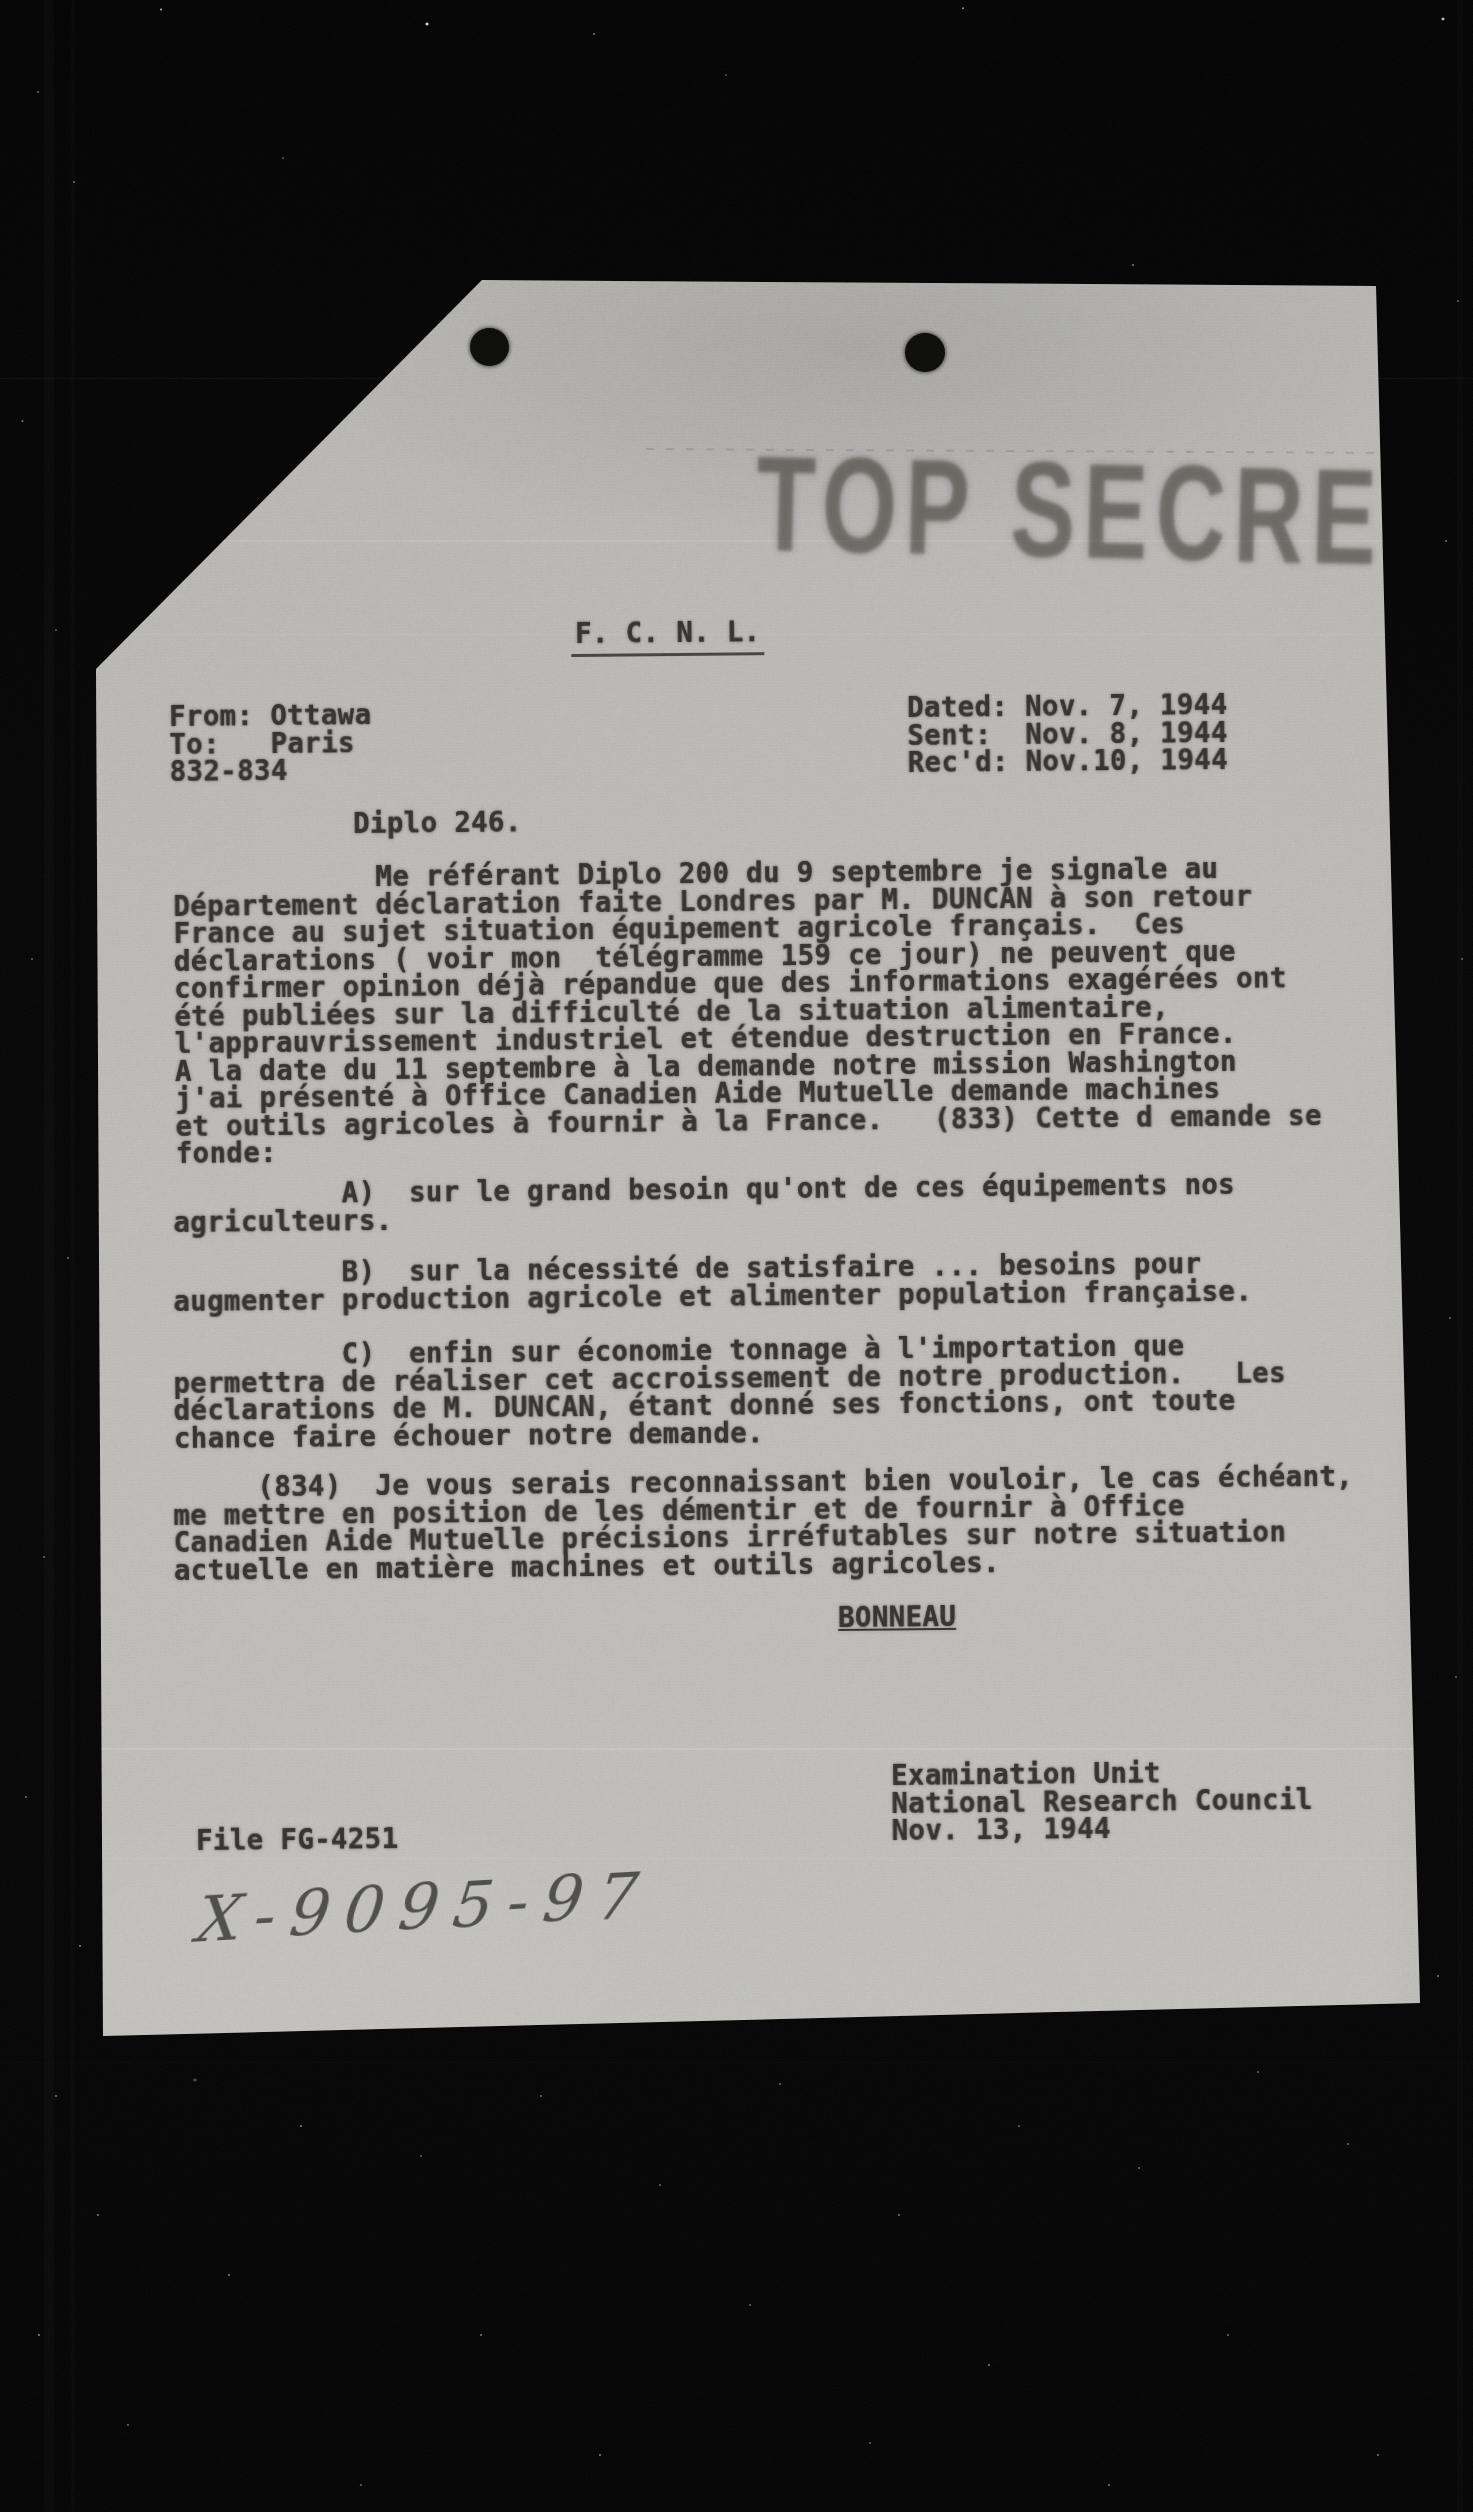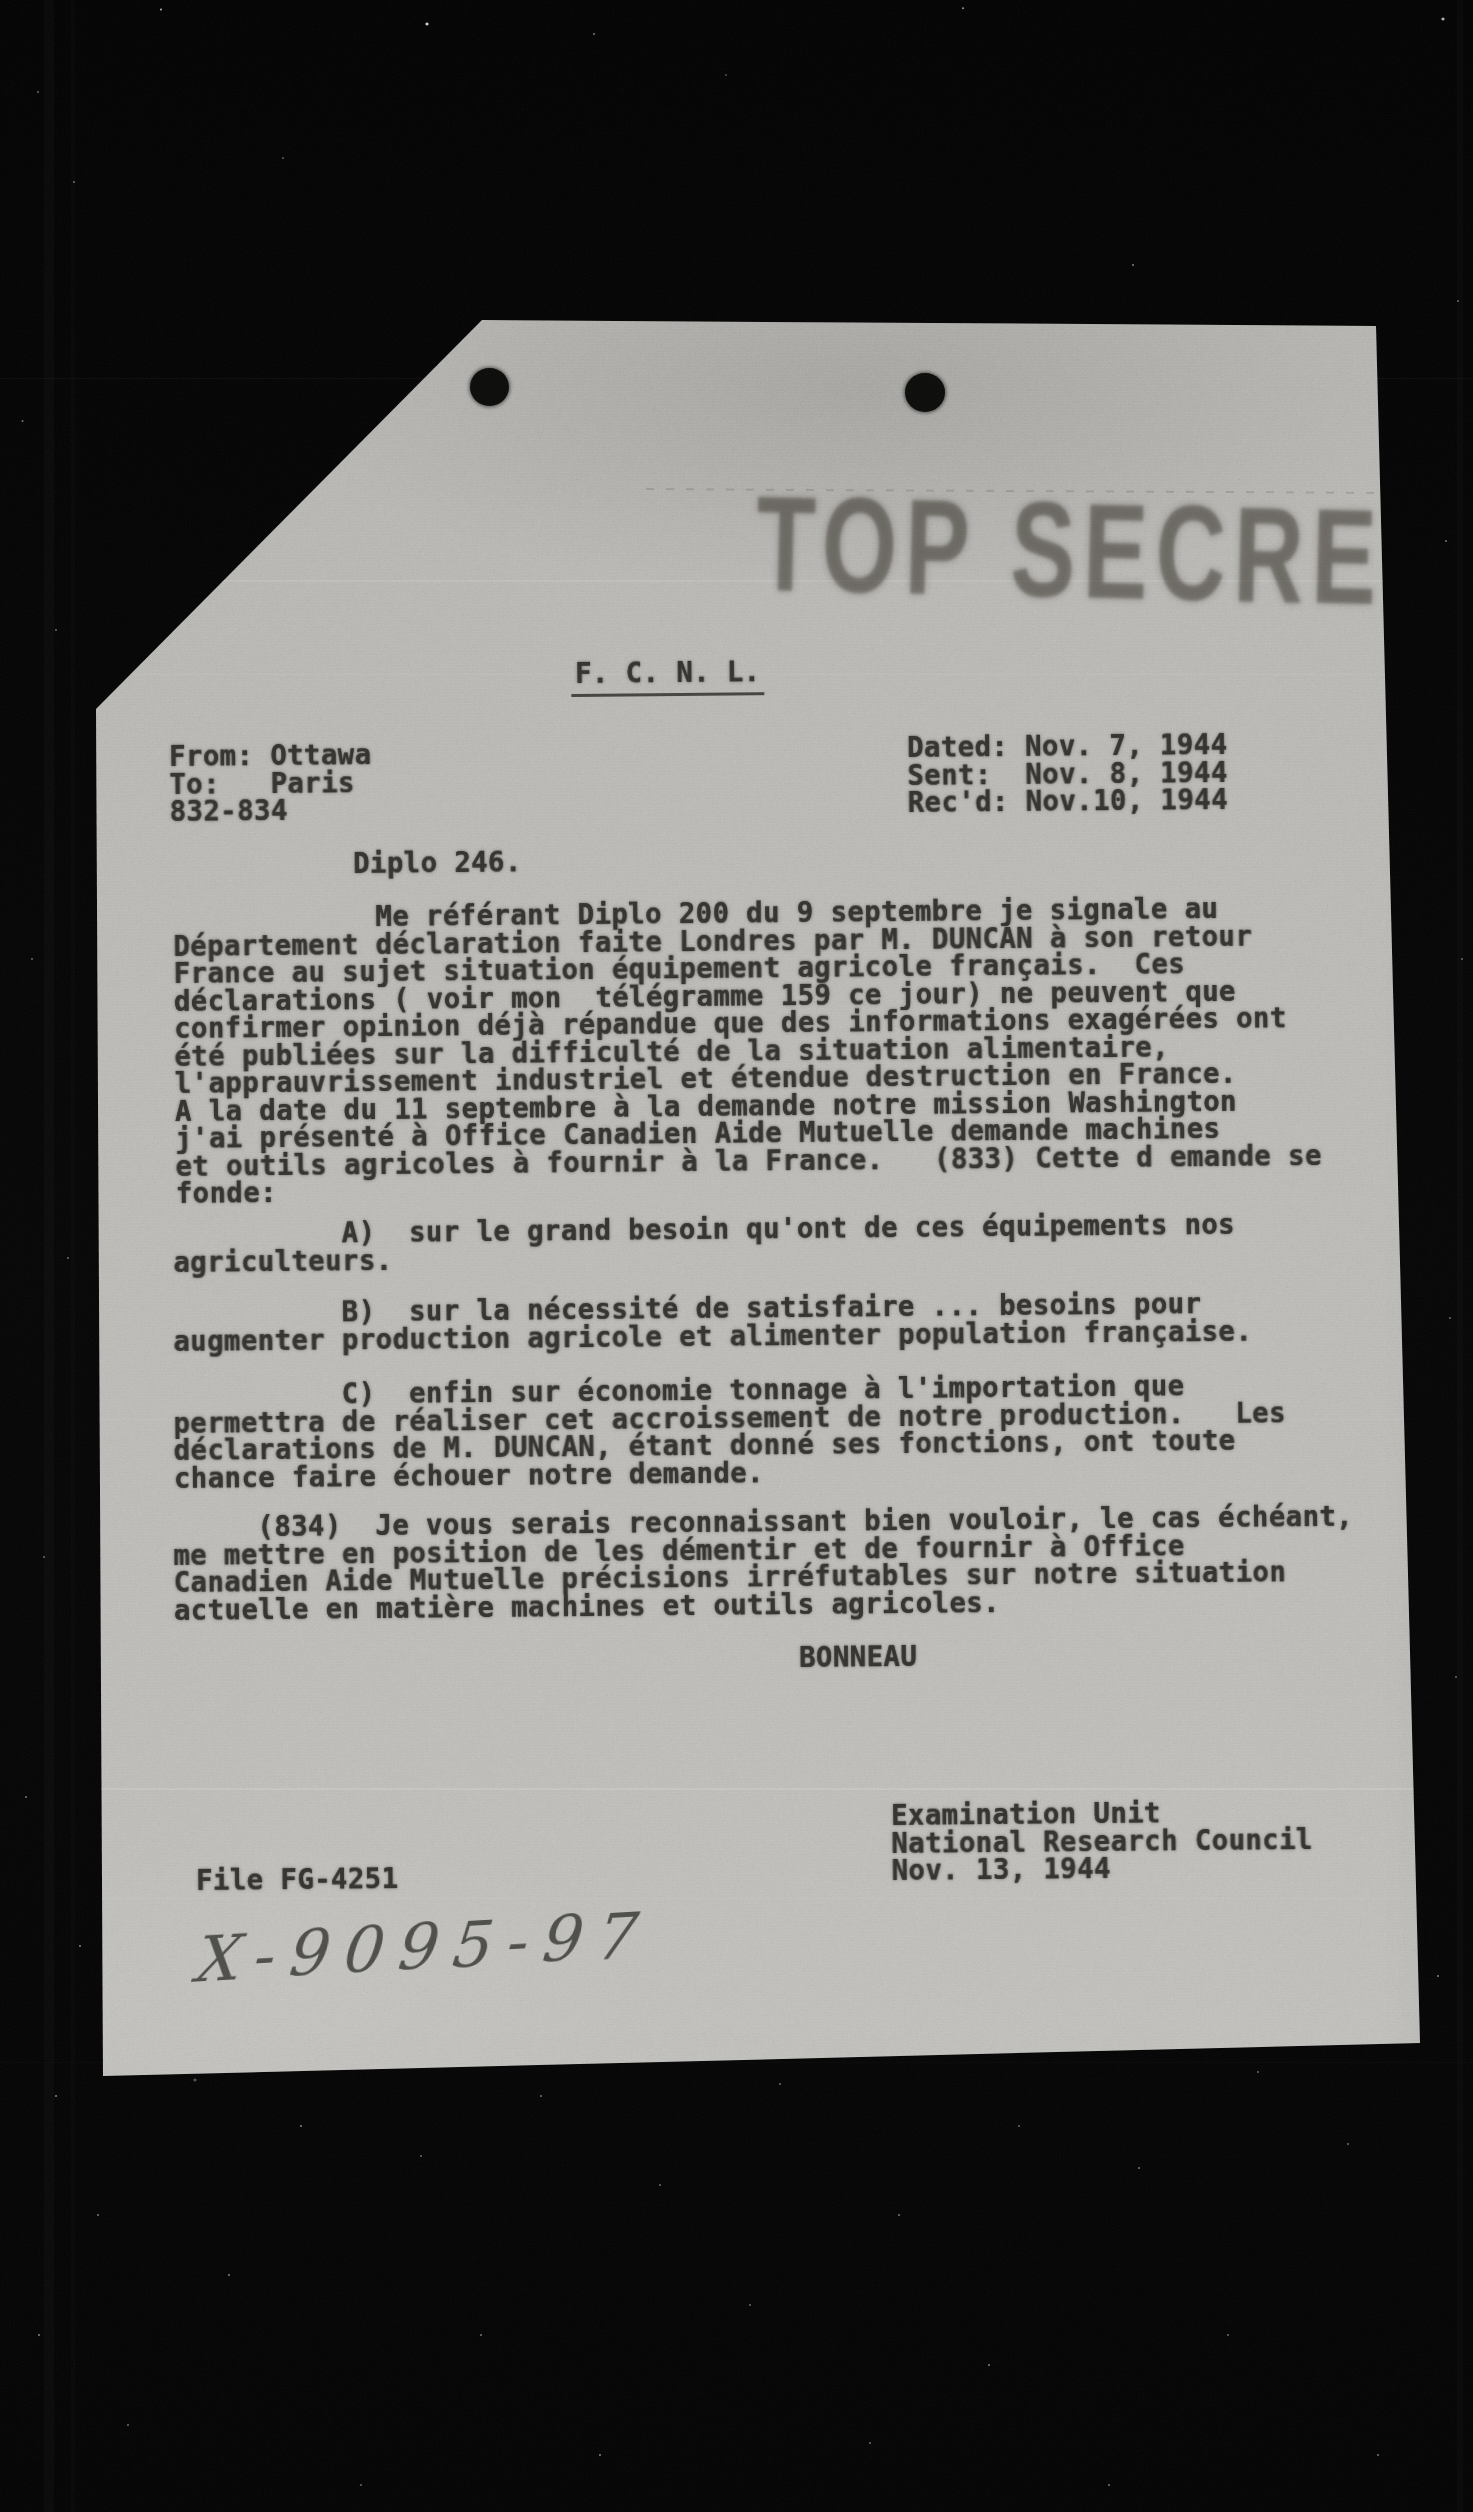--- a/index.html
+++ b/index.html
@@ -57,21 +57,20 @@
   }
   
   #paper {
     position: absolute; left: 0; top: 0; width: 1474px; height: 2172px;
     clip-path: polygon(482px 280px, 1376px 286px, 1420px 2003px, 103px 2036px, 96px 669px);
     background:
       radial-gradient(ellipse 837px 299px at 58% 16%, rgba(0,0,0,0.10), transparent 70%),
       radial-gradient(ellipse 538px 239px at 20% 90%, rgba(255,255,255,0.06), transparent 70%),
       linear-gradient(178deg, #aeada9 0%, #b7b6b2 12%, #bbbab6 40%, #bebdb9 75%, #c3c2be 100%);
     box-shadow: inset 0 0 84px rgba(0,0,0,0.28), inset 0 0 12px rgba(0,0,0,0.18);
-    margin-top: 40px;
   }
   #paper .scanlines {
     position: absolute; inset: 0;
     background: repeating-linear-gradient(180deg,
       rgba(255,255,255,0.025) 0px, rgba(255,255,255,0.025) 0.6px,
       transparent 0.6px, transparent 3px);
     pointer-events: none;
   }
   .grain-svg { position: absolute; inset: 0; width: 100%; height: 100%; pointer-events: none; }
   .crease {
@@ -199,21 +198,21 @@
 augmenter production agricole et alimenter population française.</div>
     <div class="typed" style="left:173px; top:1342px;">          C)  enfin sur économie tonnage à l'importation que
 permettra de réaliser cet accroissement de notre production.   Les
 déclarations de M. DUNCAN, étant donné ses fonctions, ont toute
 chance faire échouer notre demande.</div>
     <div class="typed" style="left:173px; top:1474px;">     (834)  Je vous serais reconnaissant bien vouloir, le cas échéant,
 me mettre en position de les démentir et de fournir à Office
 Canadien Aide Mutuelle précisions irréfutables sur notre situation
 actuelle en matière machines et outils agricoles.</div>
 
-    <div class="typed" style="left:799px; top:1604px;">BONNEAU</div>
+    <div class="typed" style="left:838px; top:1604px;text-decoration:underline;">BONNEAU</div>
 
     <div class="typed" style="left:891px; top:1762px;">Examination Unit
 National Research Council
 Nov. 13, 1944</div>
     <div class="typed" style="left:196px; top:1827px;">File FG-4251</div>
 
     <div id="handwritten">X-9095-97</div>
   </div>
 
   <svg class="grain-svg" style="position:absolute; left:0; top:0;" viewBox="0 0 2464 4200" width="1474" height="2512">

